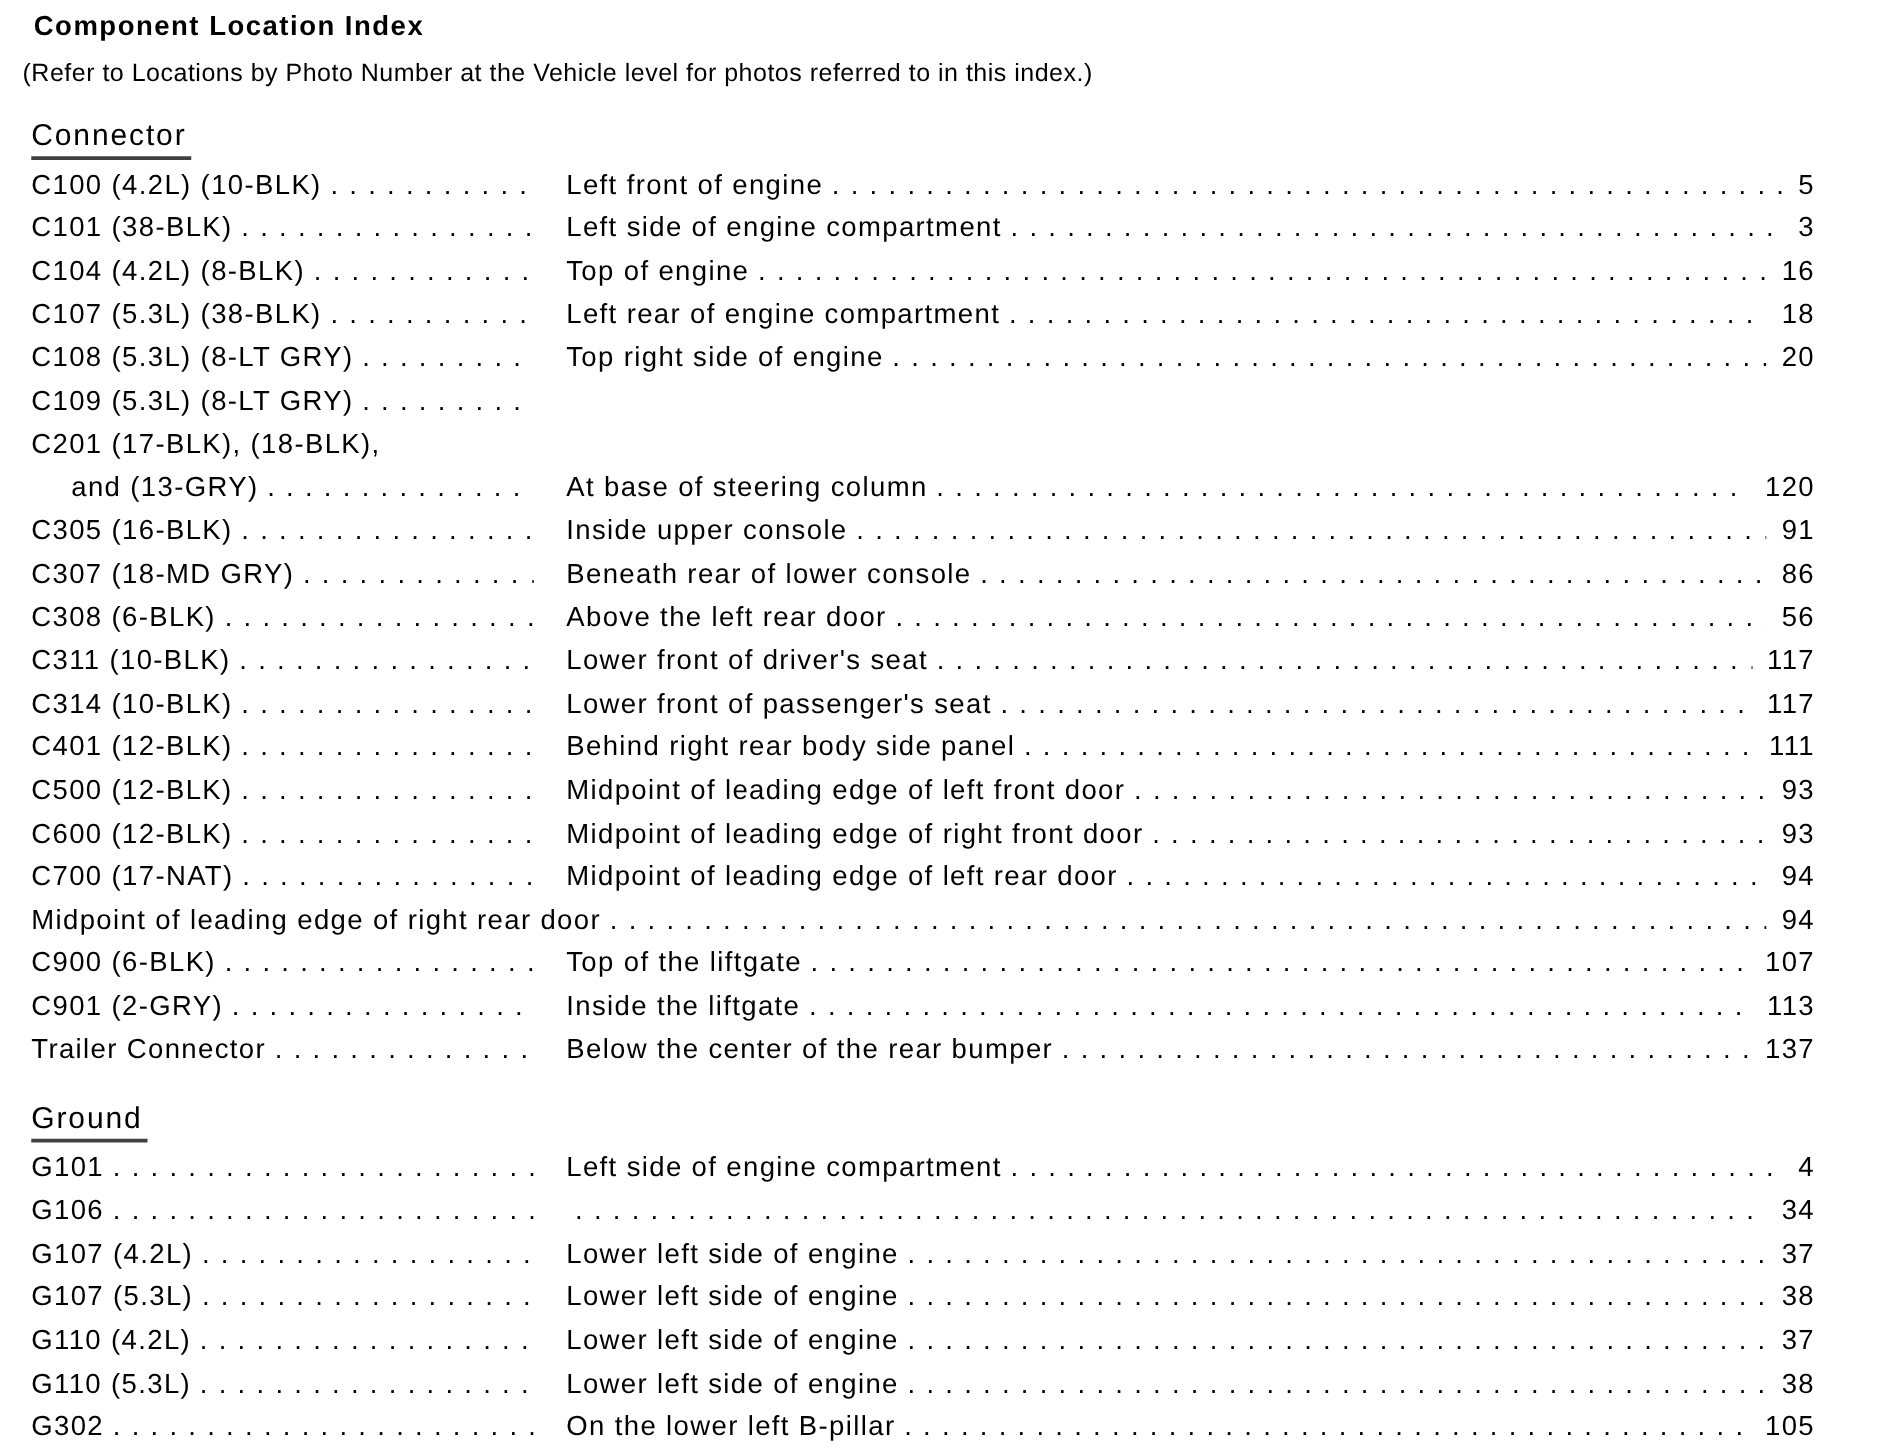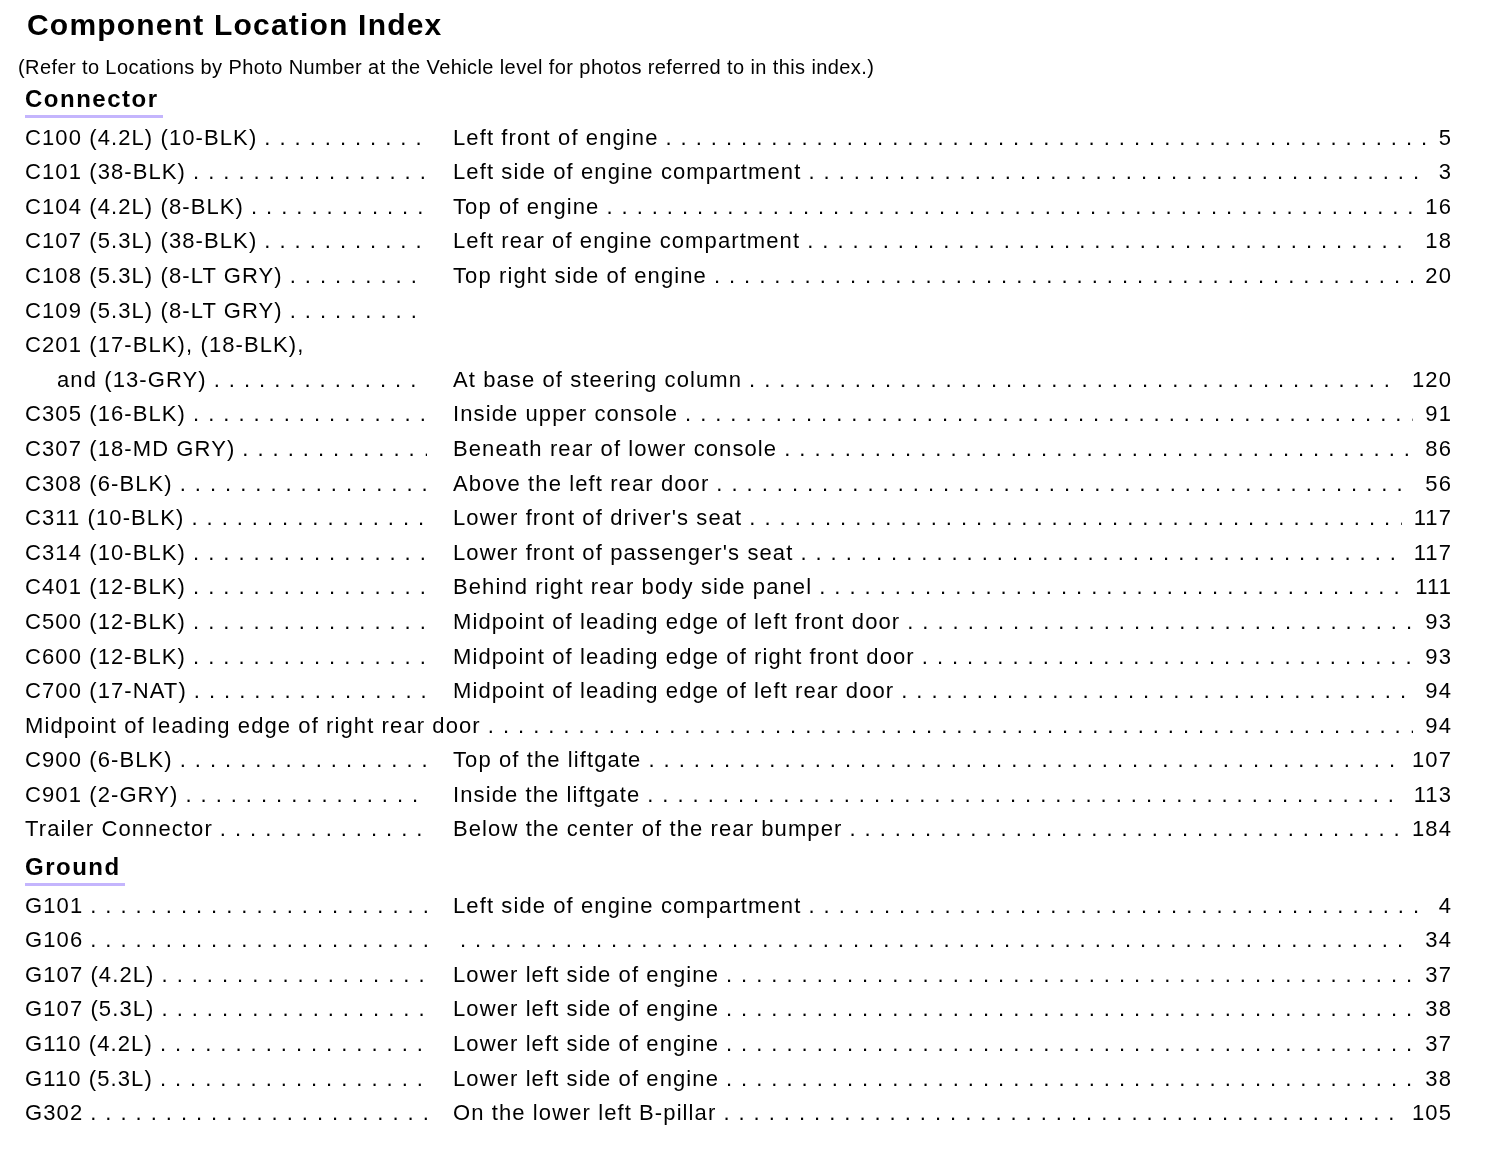--- a/index.html
+++ b/index.html
@@ -9,40 +9,40 @@
     height: 1160px;
     overflow: hidden;
     background: #ffffff;
     color: #000000;
     font-family: "Liberation Sans", sans-serif;
     font-size: 22px;
     letter-spacing: 1.1px;
     padding: 6px 52px 0 25px;
   }
   .title {
-    font-size: 30px;
+    font-size: 22px;
     font-weight: 700;
     letter-spacing: 1.2px;
     margin: 2px 0 14px 2px;
   }
   .subtitle {
     font-size: 20px;
     letter-spacing: 0.4px;
     margin: 0 0 0 -7px;
   }
   .index-section { margin: 0; }
   .section-heading {
     display: table;
     font-size: 24px;
-    font-weight: 700;
+    font-weight: 400;
     letter-spacing: 1.5px;
     line-height: 1.15;
-    border-bottom: 3px solid #c4b5fd;
+    border-bottom: 3px solid #404040;
     padding: 0 4px 2px 0;
-    margin: 6px 0 3px 0;
+    margin: 24px 0 3px 0;
   }
   .line { line-height: 34.6px; }
   .row { display: flex; align-items: baseline; }
   .pre-line { white-space: nowrap; }
   .col1 {
     flex: 0 0 428px;
     display: flex;
     align-items: flex-end;
     padding-right: 26px;
     min-width: 0;
@@ -283,21 +283,21 @@
         </div>
       </div>
       <div class="line row">
         <div class="col1">
           <span class="name">Trailer Connector</span>
           <span class="dots"></span>
         </div>
         <div class="col2">
           <span class="loc">Below the center of the rear bumper</span>
           <span class="dots"></span>
-          <span class="page">184</span>
+          <span class="page">137</span>
         </div>
       </div>
     </section>
     <section class="index-section">
       <h2 class="section-heading">Ground</h2>
       <div class="line row">
         <div class="col1">
           <span class="name">G101</span>
           <span class="dots"></span>
         </div>

